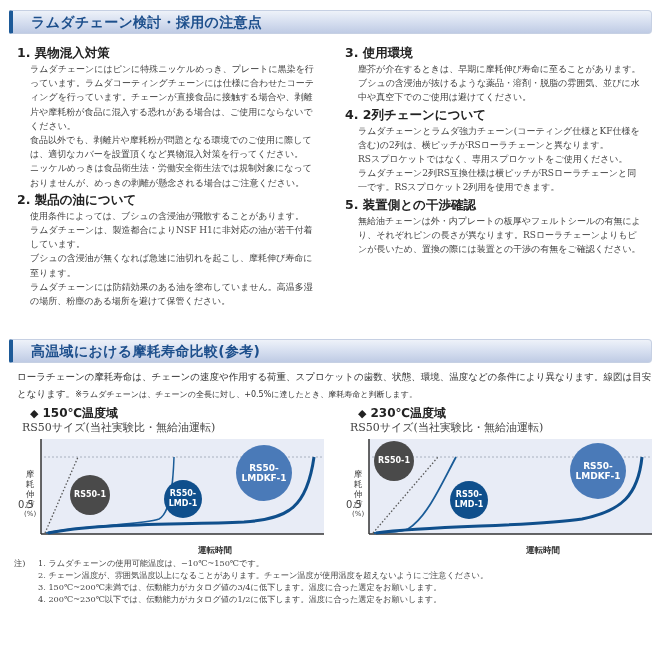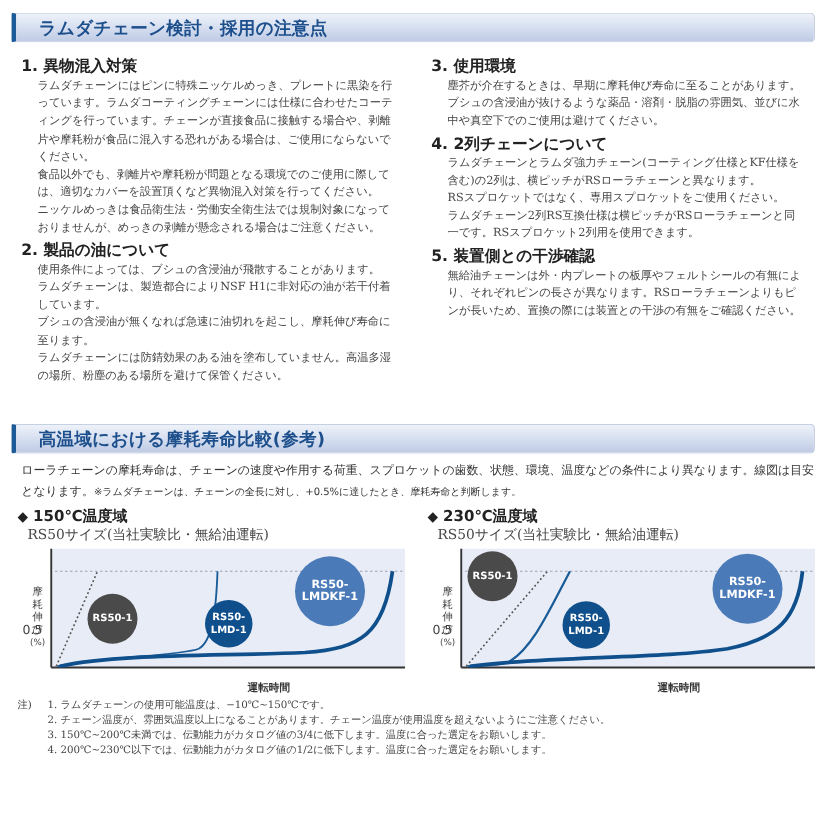--- a/index.html
+++ b/index.html
@@ -26,21 +26,21 @@
   .item-title { font-size: 12.5px; font-weight: bold; color: #222; line-height: 16px; margin-bottom: 1px; }
   .item-body { padding-left: 13px; font-family: "DejaVu Serif", serif; font-size: 9px; line-height: 14.2px; color: #444; margin-bottom: 2px; }
   .item-body p { margin: 0; }
 
   .intro { position: absolute; left: 17px; top: 368px; width: 640px; font-size: 9.5px; line-height: 17px; color: #333; }
   .intro .small { font-size: 8px; }
 
   .chart-block { position: absolute; top: 405px; width: 310px; height: 150px; }
   #chartA { left: 14px; }
   #chartB { left: 342px; }
-  .chart-title { position: absolute; left: 0; top: 0; font-size: 12px; font-weight: bold; color: #222; }
+  .chart-title { position: absolute; left: 16px; top: 0; font-size: 12px; font-weight: bold; color: #222; }
   .chart-title .dia { display: inline-block; font-size: 11px; margin-right: 4px; }
   .chart-sub { position: absolute; left: 8px; top: 15px; font-family: "DejaVu Serif", serif; font-size: 11px; color: #444; }
   .plot { position: absolute; left: 0; top: 32px; width: 310px; height: 118px; }
   .plot svg { position: absolute; left: 0; top: 0; }
   .ytick { position: absolute; left: 4px; top: 14px; font-size: 10px; color: #444; margin-top: 48px; }
   .ylabel { position: absolute; left: 10px; top: 32px; width: 12px; font-size: 8.5px; line-height: 10px; color: #444; text-align: center; }
   .xlabel { position: absolute; left: 148px; top: 108px; font-size: 8.5px; color: #333; font-weight: bold; margin-left: 36px; }
   .bubble { position: absolute; border-radius: 50%; color: #fff; font-weight: bold; text-align: center; display: flex; align-items: center; justify-content: center; line-height: 10px; }
 
   .notes { position: absolute; left: 14px; top: 557px; width: 640px; font-family: "DejaVu Serif", serif; font-size: 8.2px; line-height: 12px; color: #444; }

